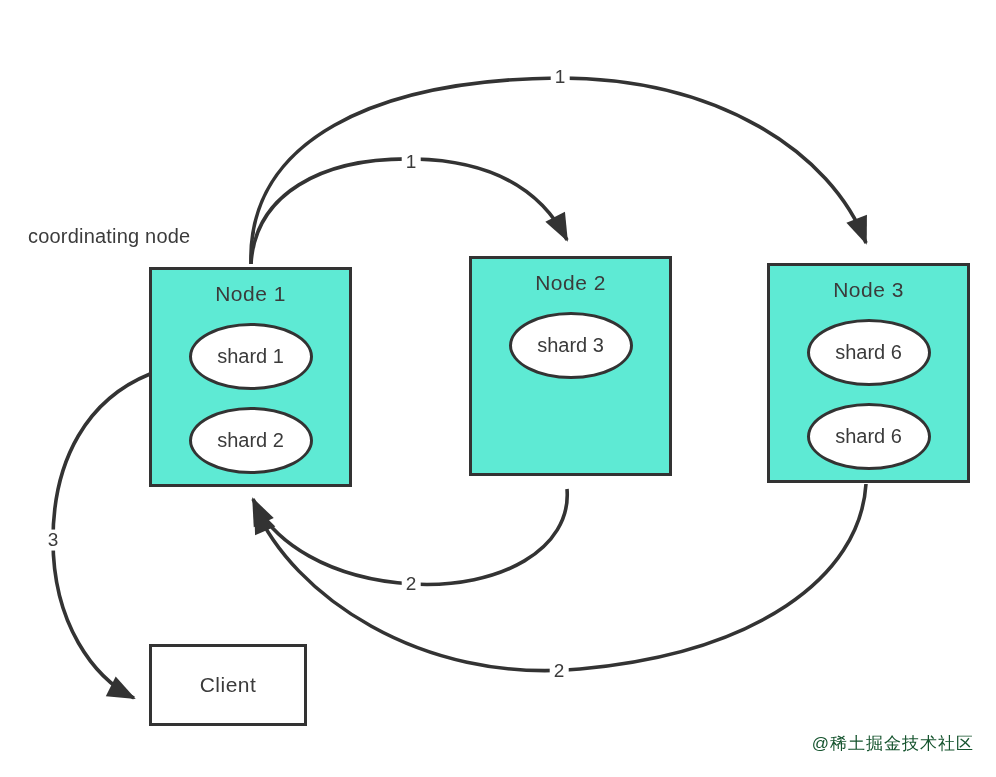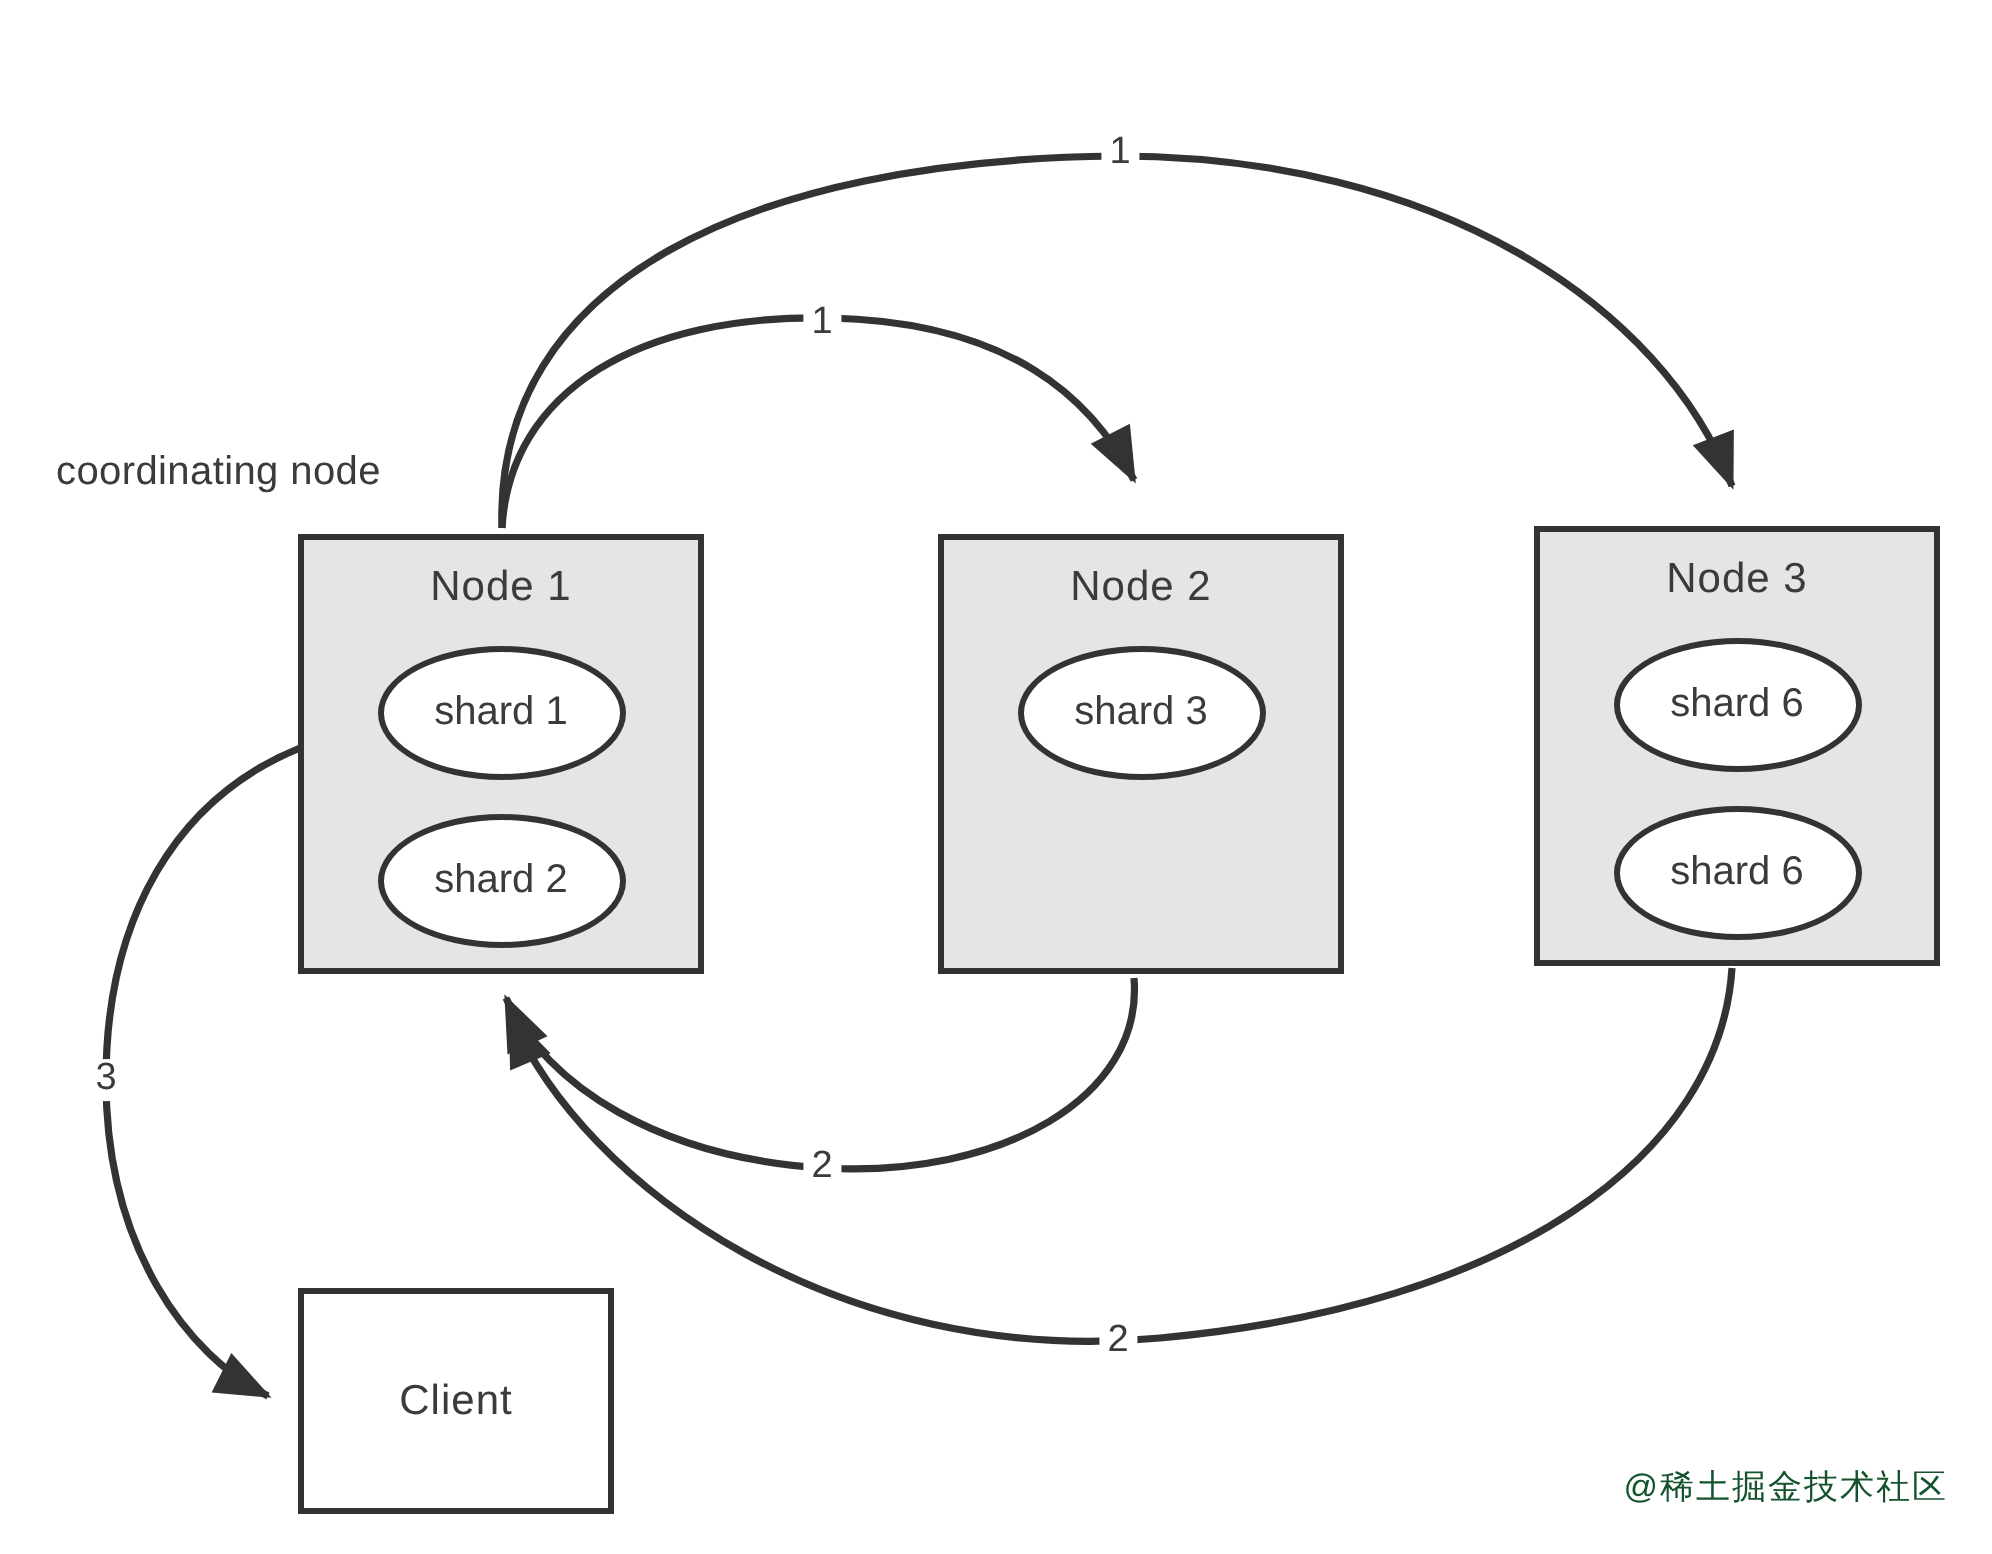--- a/index.html
+++ b/index.html
@@ -25,21 +25,21 @@
   .edges-svg path.edge {
     fill: none;
     stroke: #333333;
     stroke-width: 3.6;
   }
   .node-box {
     position: absolute;
     width: 203px;
     height: 220px;
     border: 3px solid #333333;
-    background: #e5e5e5;
+    background: #5eead4;
     box-sizing: border-box;
     display: flex;
     flex-direction: column;
     align-items: center;
   }
   .node-box .node-title {
     margin-top: 12px;
     font-size: 21px;
     color: #3b3b3b;
     letter-spacing: 0.5px;
@@ -53,28 +53,28 @@
     box-sizing: border-box;
     display: flex;
     align-items: center;
     justify-content: center;
     font-size: 20px;
     color: #3b3b3b;
   }
   .shard-ellipse.first { margin-top: 17px; text-align: center; }
   .shard-ellipse.second { margin-top: 17px; }
   #node1 { left: 149px; top: 267px; }
-  #node2 { left: 469px; top: 267px; }
+  #node2 { left: 469px; top: 256px; }
   #node3 { left: 767px; top: 263px; }
   .client-box {
     position: absolute;
     left: 149px;
     top: 644px;
     width: 158px;
-    height: 113px;
+    height: 82px;
     border: 3px solid #333333;
     background: #ffffff;
     box-sizing: border-box;
     display: flex;
     align-items: center;
     justify-content: center;
     font-size: 21px;
     color: #3b3b3b;
     letter-spacing: 0.5px;
   }

